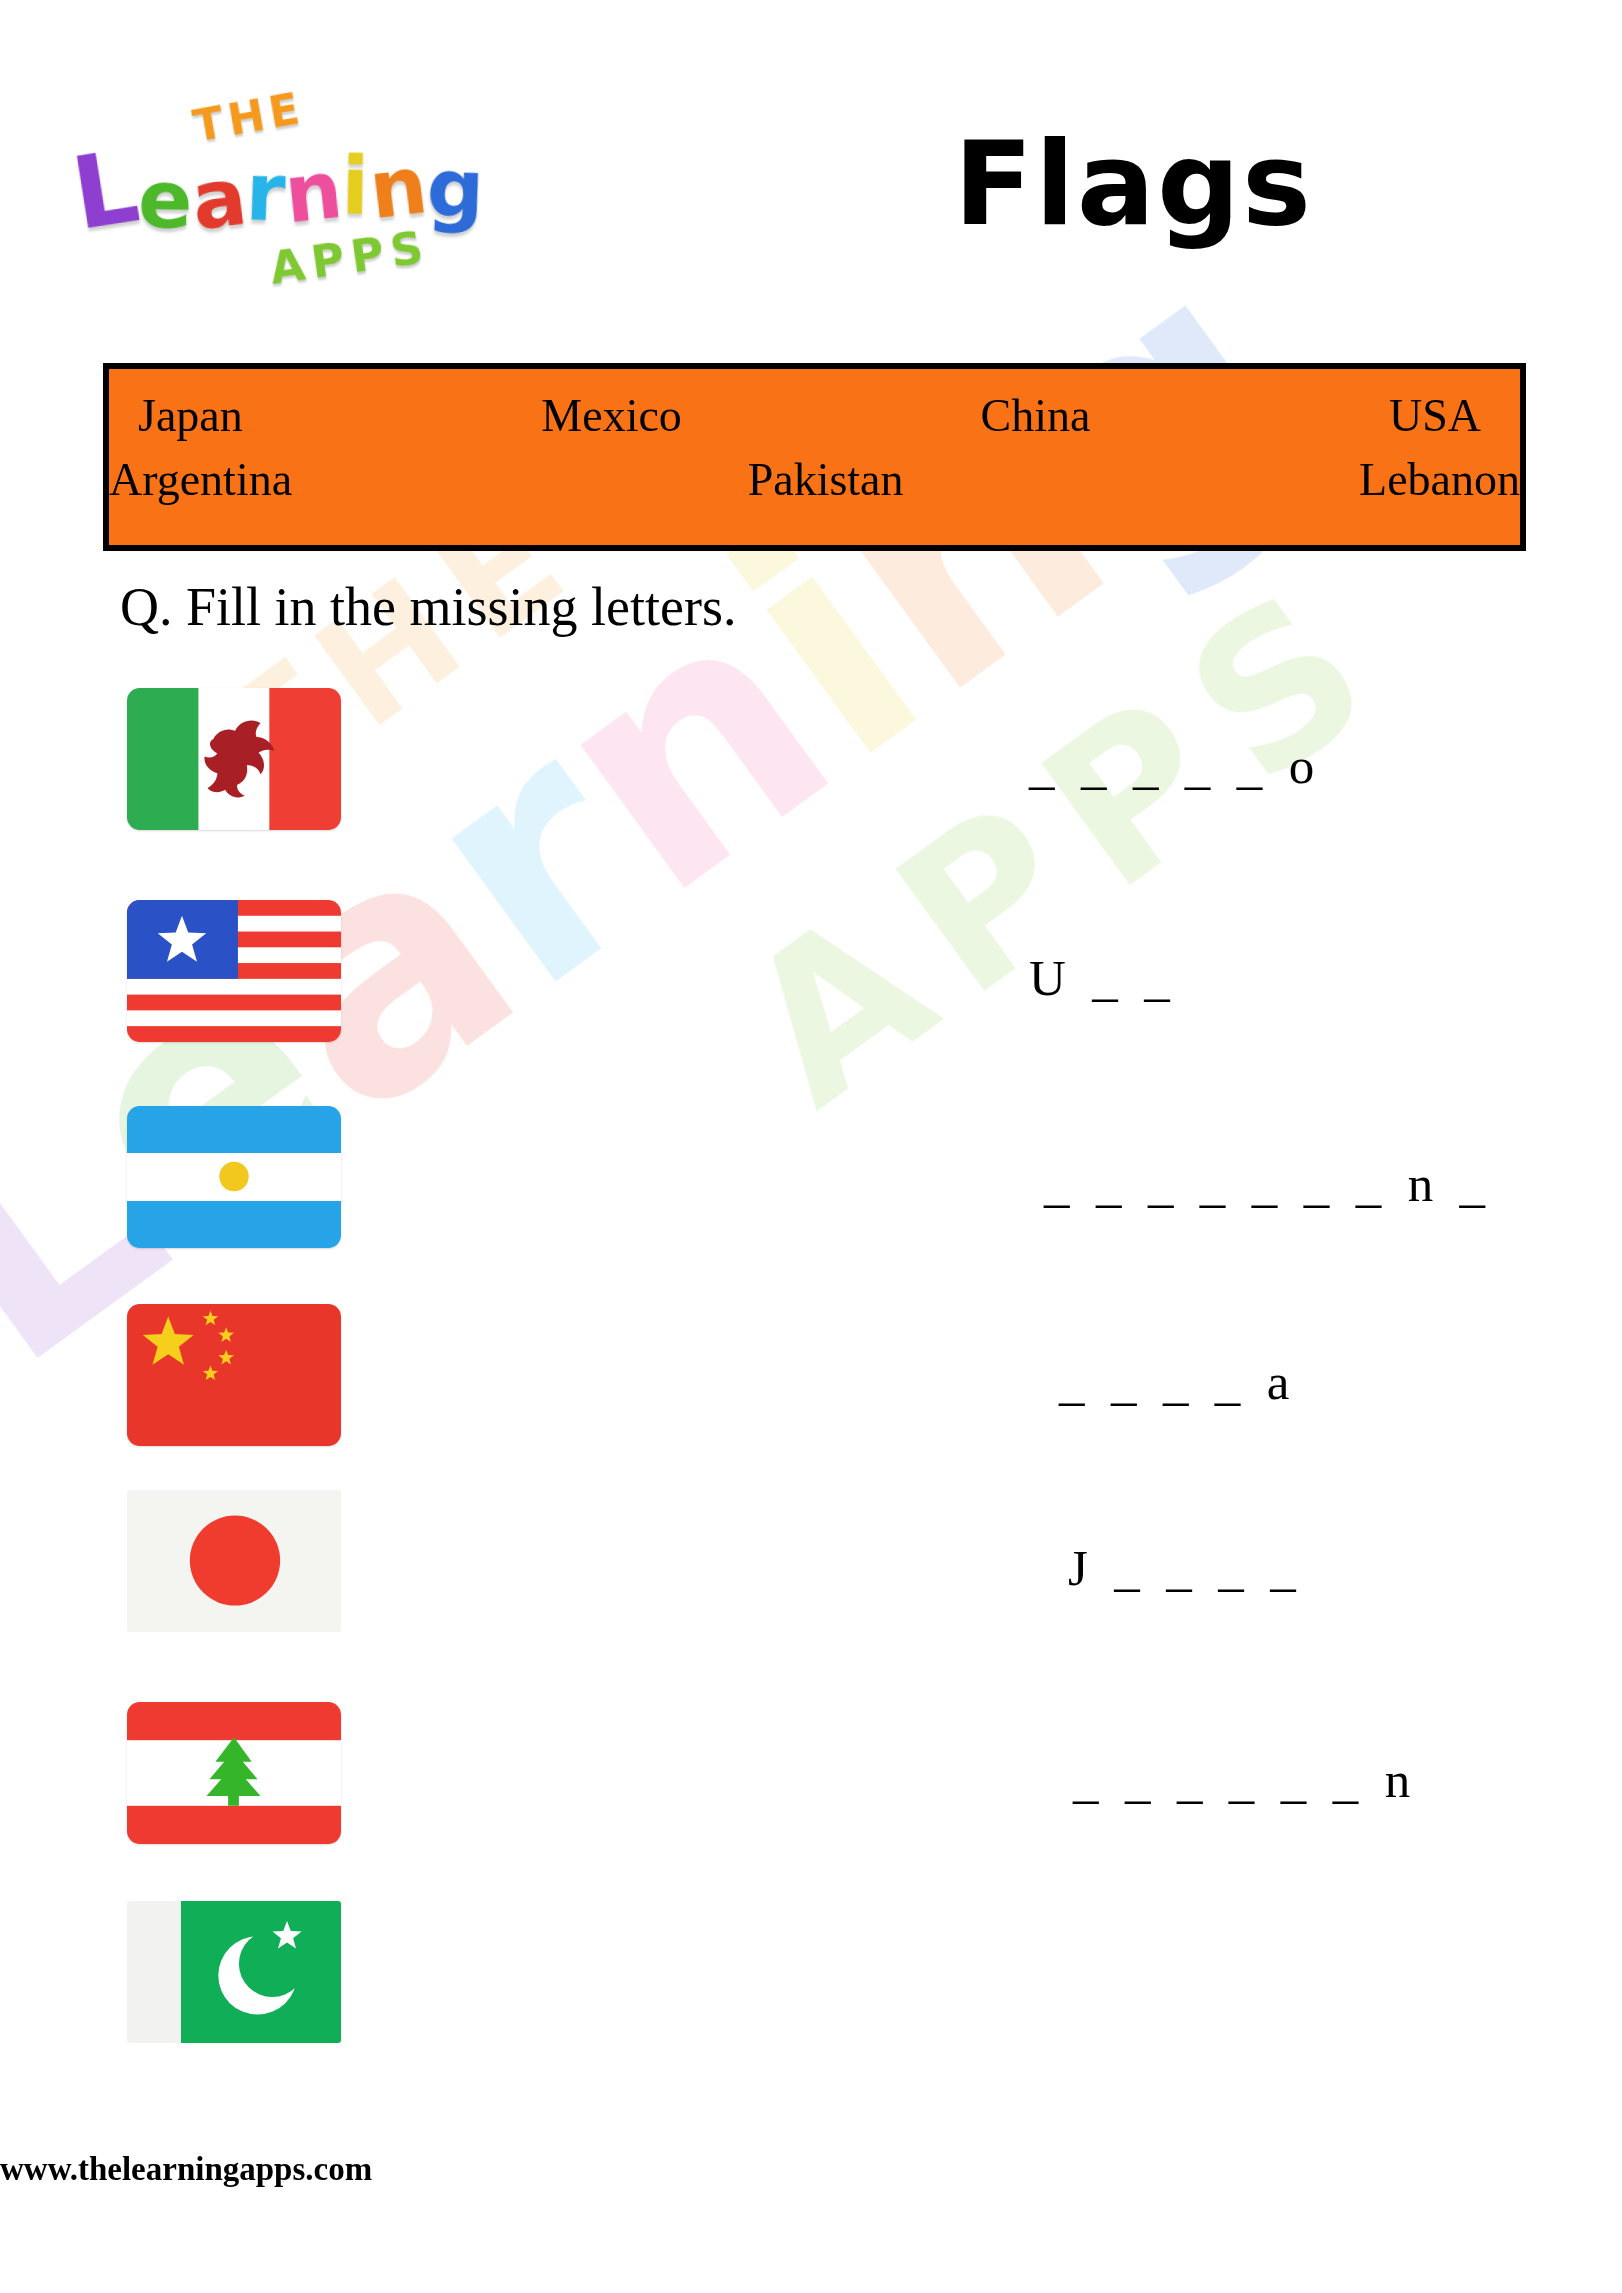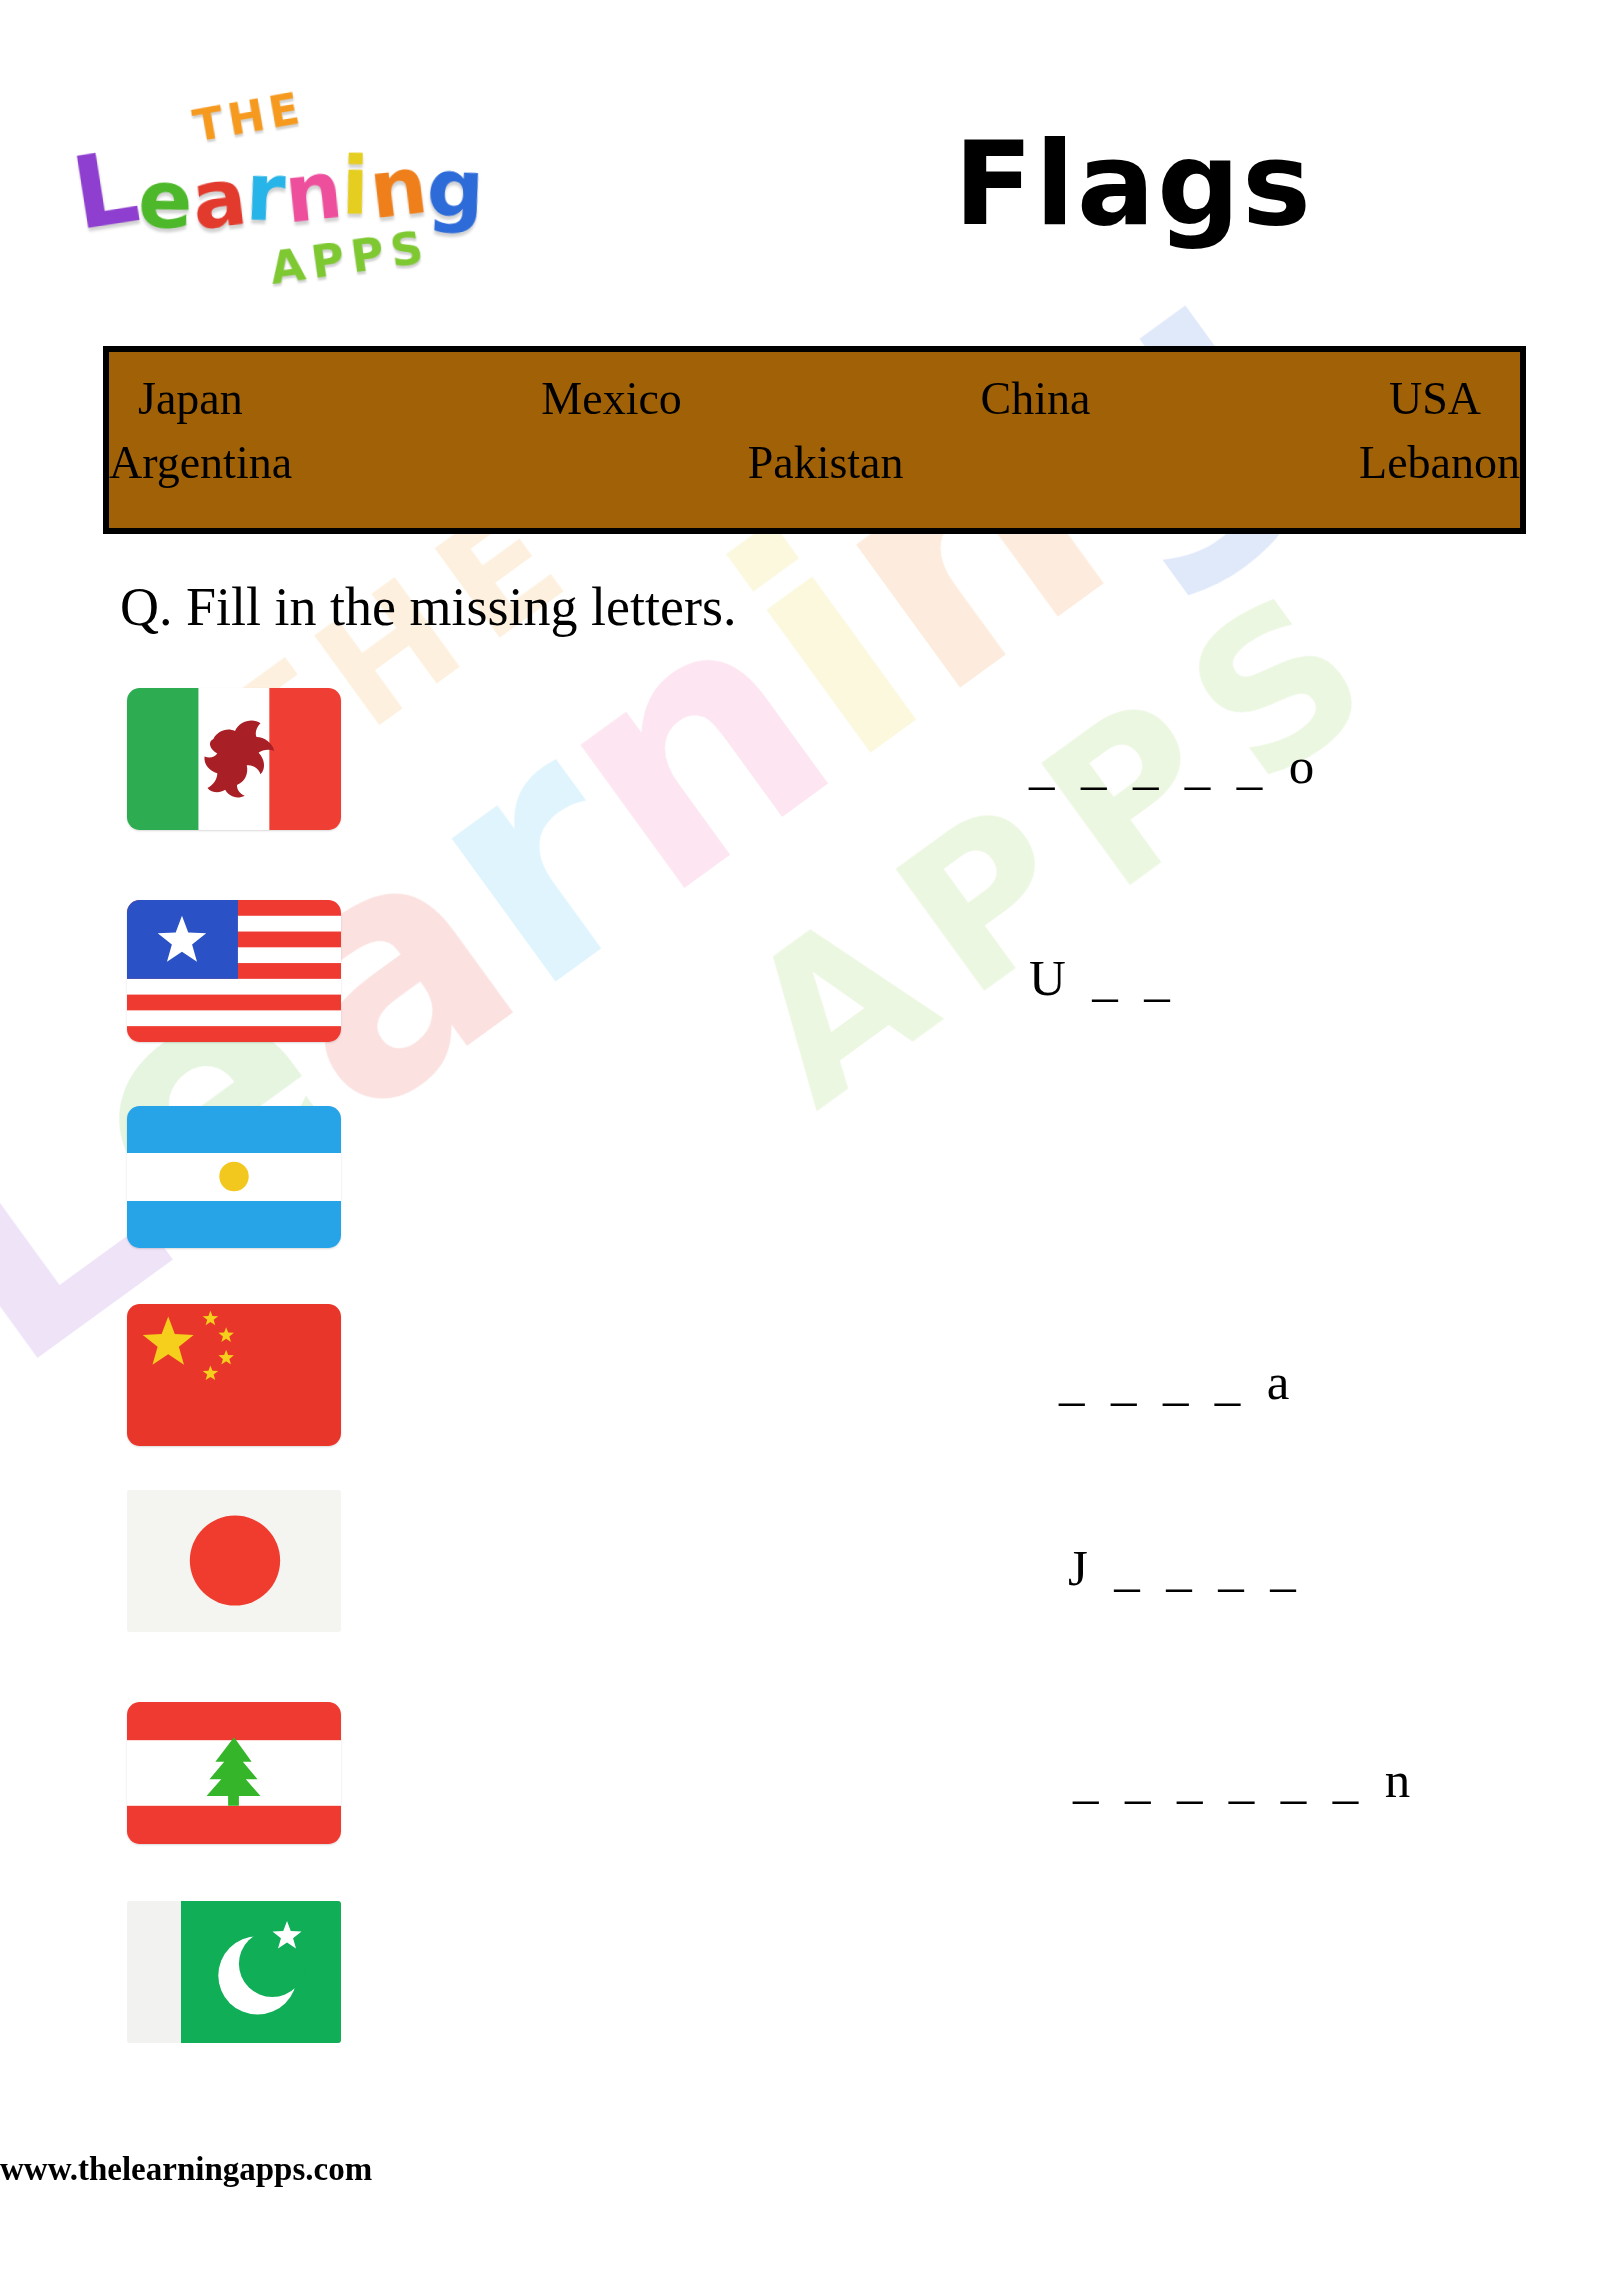--- a/index.html
+++ b/index.html
@@ -29,22 +29,22 @@
   .wm-the{position:absolute;left:421px;top:-59px;font-family:"DejaVu Sans",sans-serif;font-weight:bold;
     font-size:152px;letter-spacing:21.6px;}
   .wm-learning{position:absolute;left:-118px;top:93px;font-family:"DejaVu Sans",sans-serif;font-weight:bold;
     font-size:323px;white-space:nowrap;}
   .wm-apps{position:absolute;left:686px;top:461px;font-family:"DejaVu Sans",sans-serif;font-weight:bold;
     font-size:206px;letter-spacing:29px;}
   
   .title{position:absolute;left:431px;top:116px;width:882px;text-align:right;
     font-family:"DejaVu Sans",sans-serif;font-weight:900;font-size:116px;letter-spacing:2px;z-index:2;}
   
-  .word-bank{position:absolute;left:103px;top:346px;width:1423px;height:188px;border:6.9px solid #000;
-    box-sizing:border-box;background:#a16207;font-size:46px;z-index:2;}
+  .word-bank{position:absolute;left:103px;top:363px;width:1423px;height:188px;border:6.9px solid #000;
+    box-sizing:border-box;background:#f97316;font-size:46px;z-index:2;}
   .wb-row1{display:flex;justify-content:space-between;padding:19.6px 39px 0 29px;}
   .wb-row2{display:flex;justify-content:space-between;gap:221px;padding-top:11.8px;}
   
   .question{position:absolute;left:120px;top:576px;font-size:54px;z-index:2;}
   
   .ex-row{position:absolute;left:0;width:100%;height:147px;z-index:2;}
   .flag{position:absolute;left:127px;top:0;width:214px;height:142px;border-radius:12.7px;overflow:hidden;
     box-shadow:0 1px 2px rgba(0,0,0,.15);}
   .flag.square{border-radius:2.9px;box-shadow:none;}
   .flag svg{display:block;width:100%;height:100%;}
@@ -120,20 +120,21 @@
 
 <div class="ex-row" style="top:1106px">
   <div class="flag">
     <svg viewBox="0 0 218 145" preserveAspectRatio="none">
       <rect x="0" y="0" width="218" height="48" fill="var(--argentina-blue)"></rect>
       <rect x="0" y="48" width="218" height="49" fill="#ffffff"></rect>
       <rect x="0" y="97" width="218" height="48" fill="var(--argentina-blue)"></rect>
       <circle cx="109" cy="72" r="15" fill="var(--argentina-sun)"></circle>
     </svg>
   </div>
+  <span class="answer" style="left:1044px">_ _ _ _ _ _ _ n _</span>
 </div>
 
 <div class="ex-row" style="top:1304px">
   <div class="flag">
     <svg viewBox="0 0 218 145" preserveAspectRatio="none">
       <defs>
         <path id="cn-star" d="M0,-26 L6.4,-8.8 L24.7,-8 L10.3,3.4 L15.3,21 L0,10.8 L-15.3,21 L-10.3,3.4 L-24.7,-8 L-6.4,-8.8 Z"></path>
       </defs>
       <rect x="0" y="0" width="218" height="145" fill="var(--china-red)"></rect>
       <use href="#cn-star" fill="var(--china-yellow)" transform="translate(42,40) scale(1.05)"></use>

